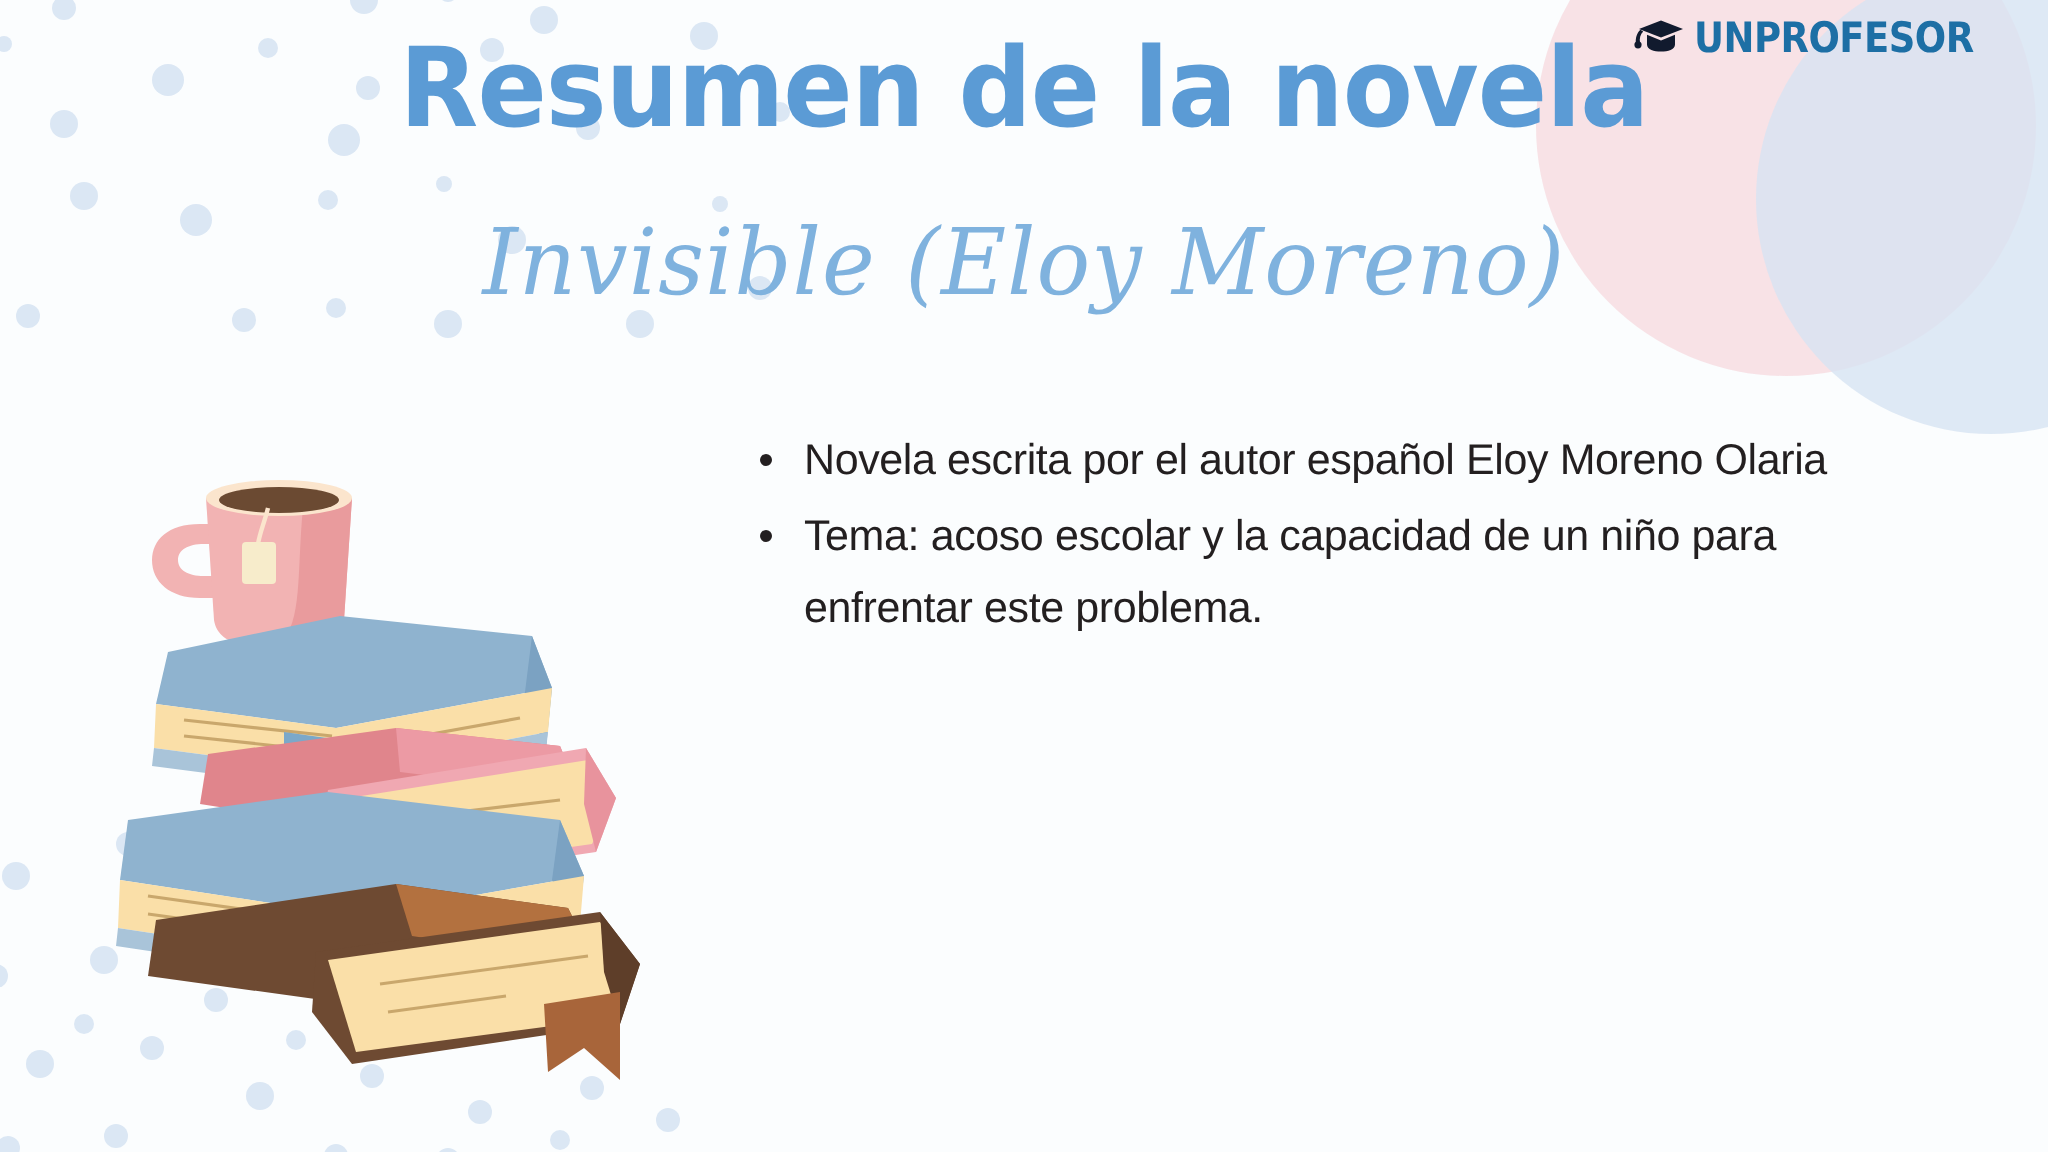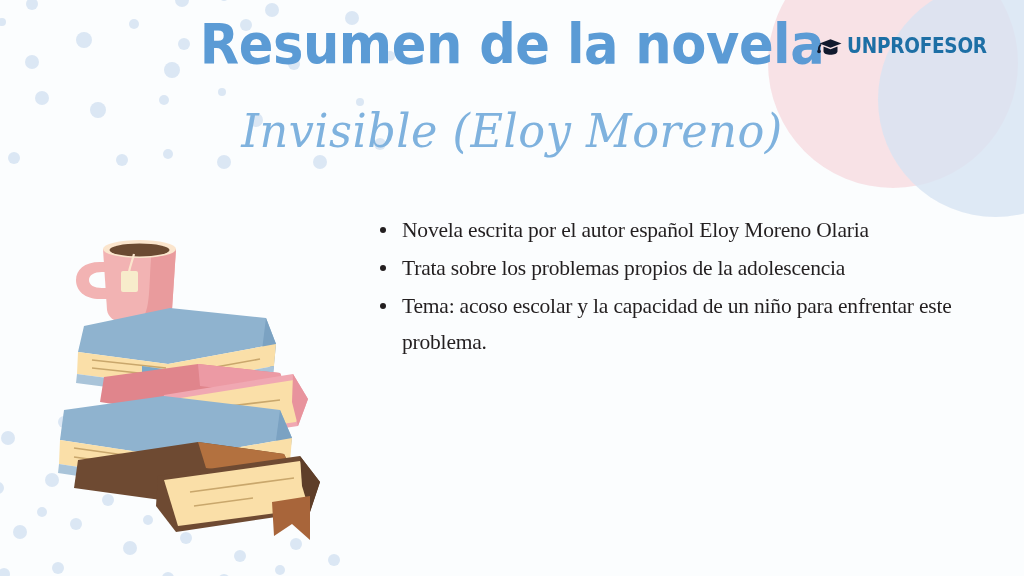--- a/index.html
+++ b/index.html
@@ -48,24 +48,23 @@
   }
   .dots-tl { left: -6px; top: -8px; }
   .dots-bl { left: -10px; top: 392px; }
 
   
   .logo {
     position: absolute;
     right: 18px;
     top: 7px;
     display: flex;
-    align-items: flex-end;
+    align-items: center;
     gap: 4px;
     z-index: 6;
-    margin-top: 27px;
   }
   .logo-word {
     font-family: "DejaVu Sans", sans-serif;
     font-weight: bold;
     font-size: 21px;
     letter-spacing: -0.3px;
     color: #1d6fa5;
     transform: scaleX(0.88);
     transform-origin: left center;
   }
@@ -111,21 +110,21 @@
     width: 592px;
     margin: 0;
     padding: 0;
     list-style: none;
     z-index: 5;
   }
   .bullet-item {
     position: relative;
     padding-left: 30px;
     margin-bottom: 2px;
-    font-family: Liberation Serif, serif;
+    font-family: Liberation Sans, sans-serif;
     font-size: 21.5px;
     line-height: 36px;
     color: #231f20;
     letter-spacing: -0.2px;
   }
   .bullet-item::before {
     content: "";
     position: absolute;
     left: 8px;
     top: 15px;
@@ -292,17 +291,16 @@
         <path d="M142 278 L246 264"></path>
         <path d="M146 292 L205 284"></path>
       </g>
       <path d="M252 242 L272 268 L262 298 L254 272 Z" fill="#5e3e29"></path>
       <path d="M224 288 L262 282 L262 326 L244 310 L226 322 Z" fill="#a8653a"></path>
     </g>
   </svg>
 
   <ul class="bullets">
     <li class="bullet-item justify"><span>Novela escrita por el autor español Eloy Moreno Olaria</span></li>
-    <li class="bullet-item justify"><span>Trata sobre los problemas propios de la adolescencia</span></li>
     <li class="bullet-item"><span>Tema: acoso escolar y la capacidad de un niño para enfrentar este problema.</span></li>
   </ul>
 
 </div>
 
 </body></html>

